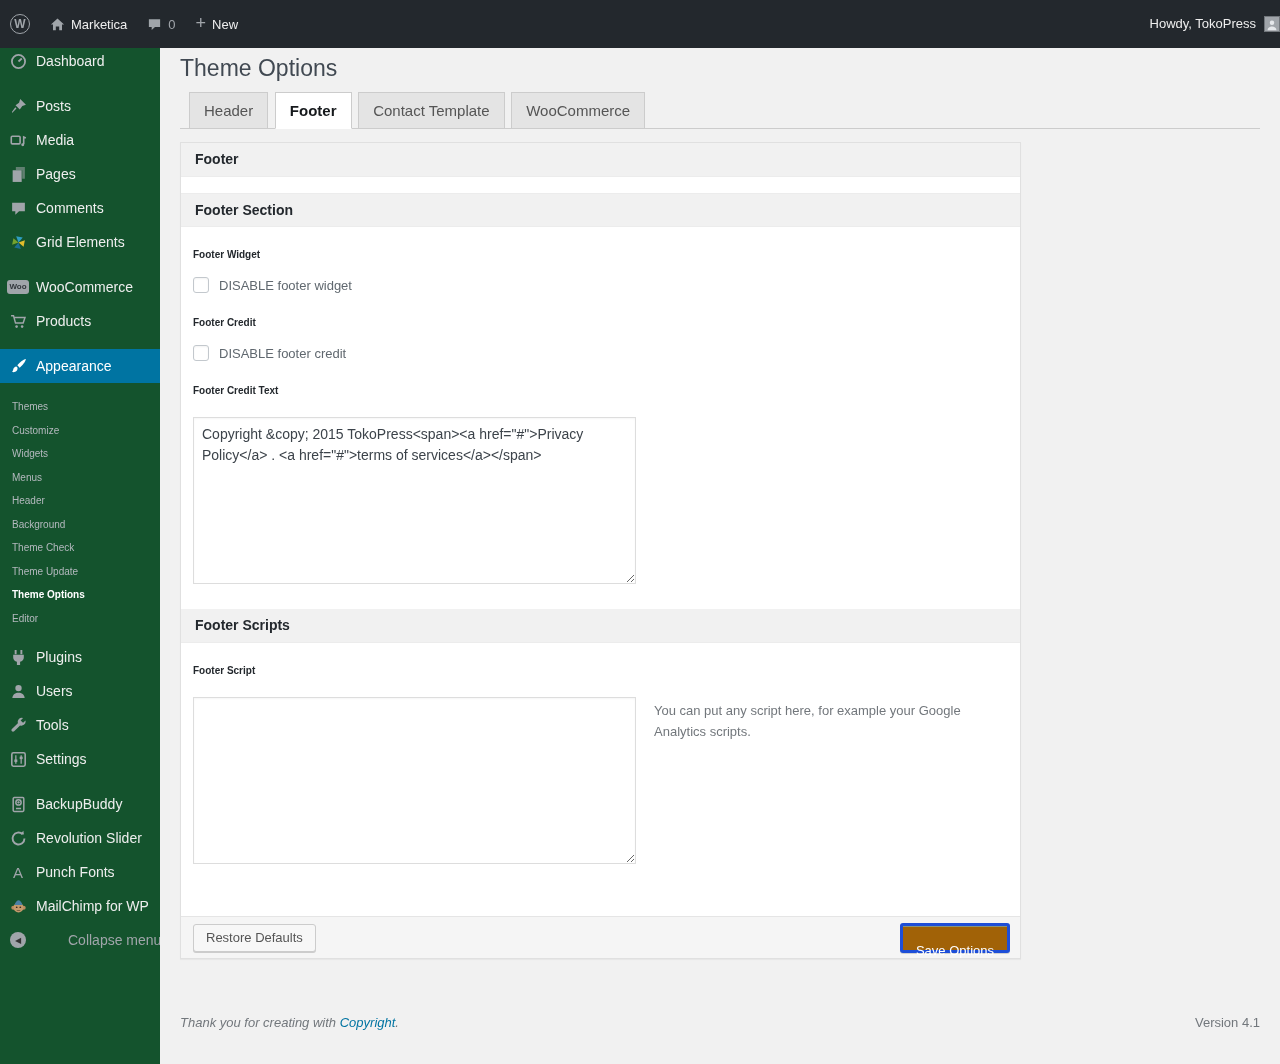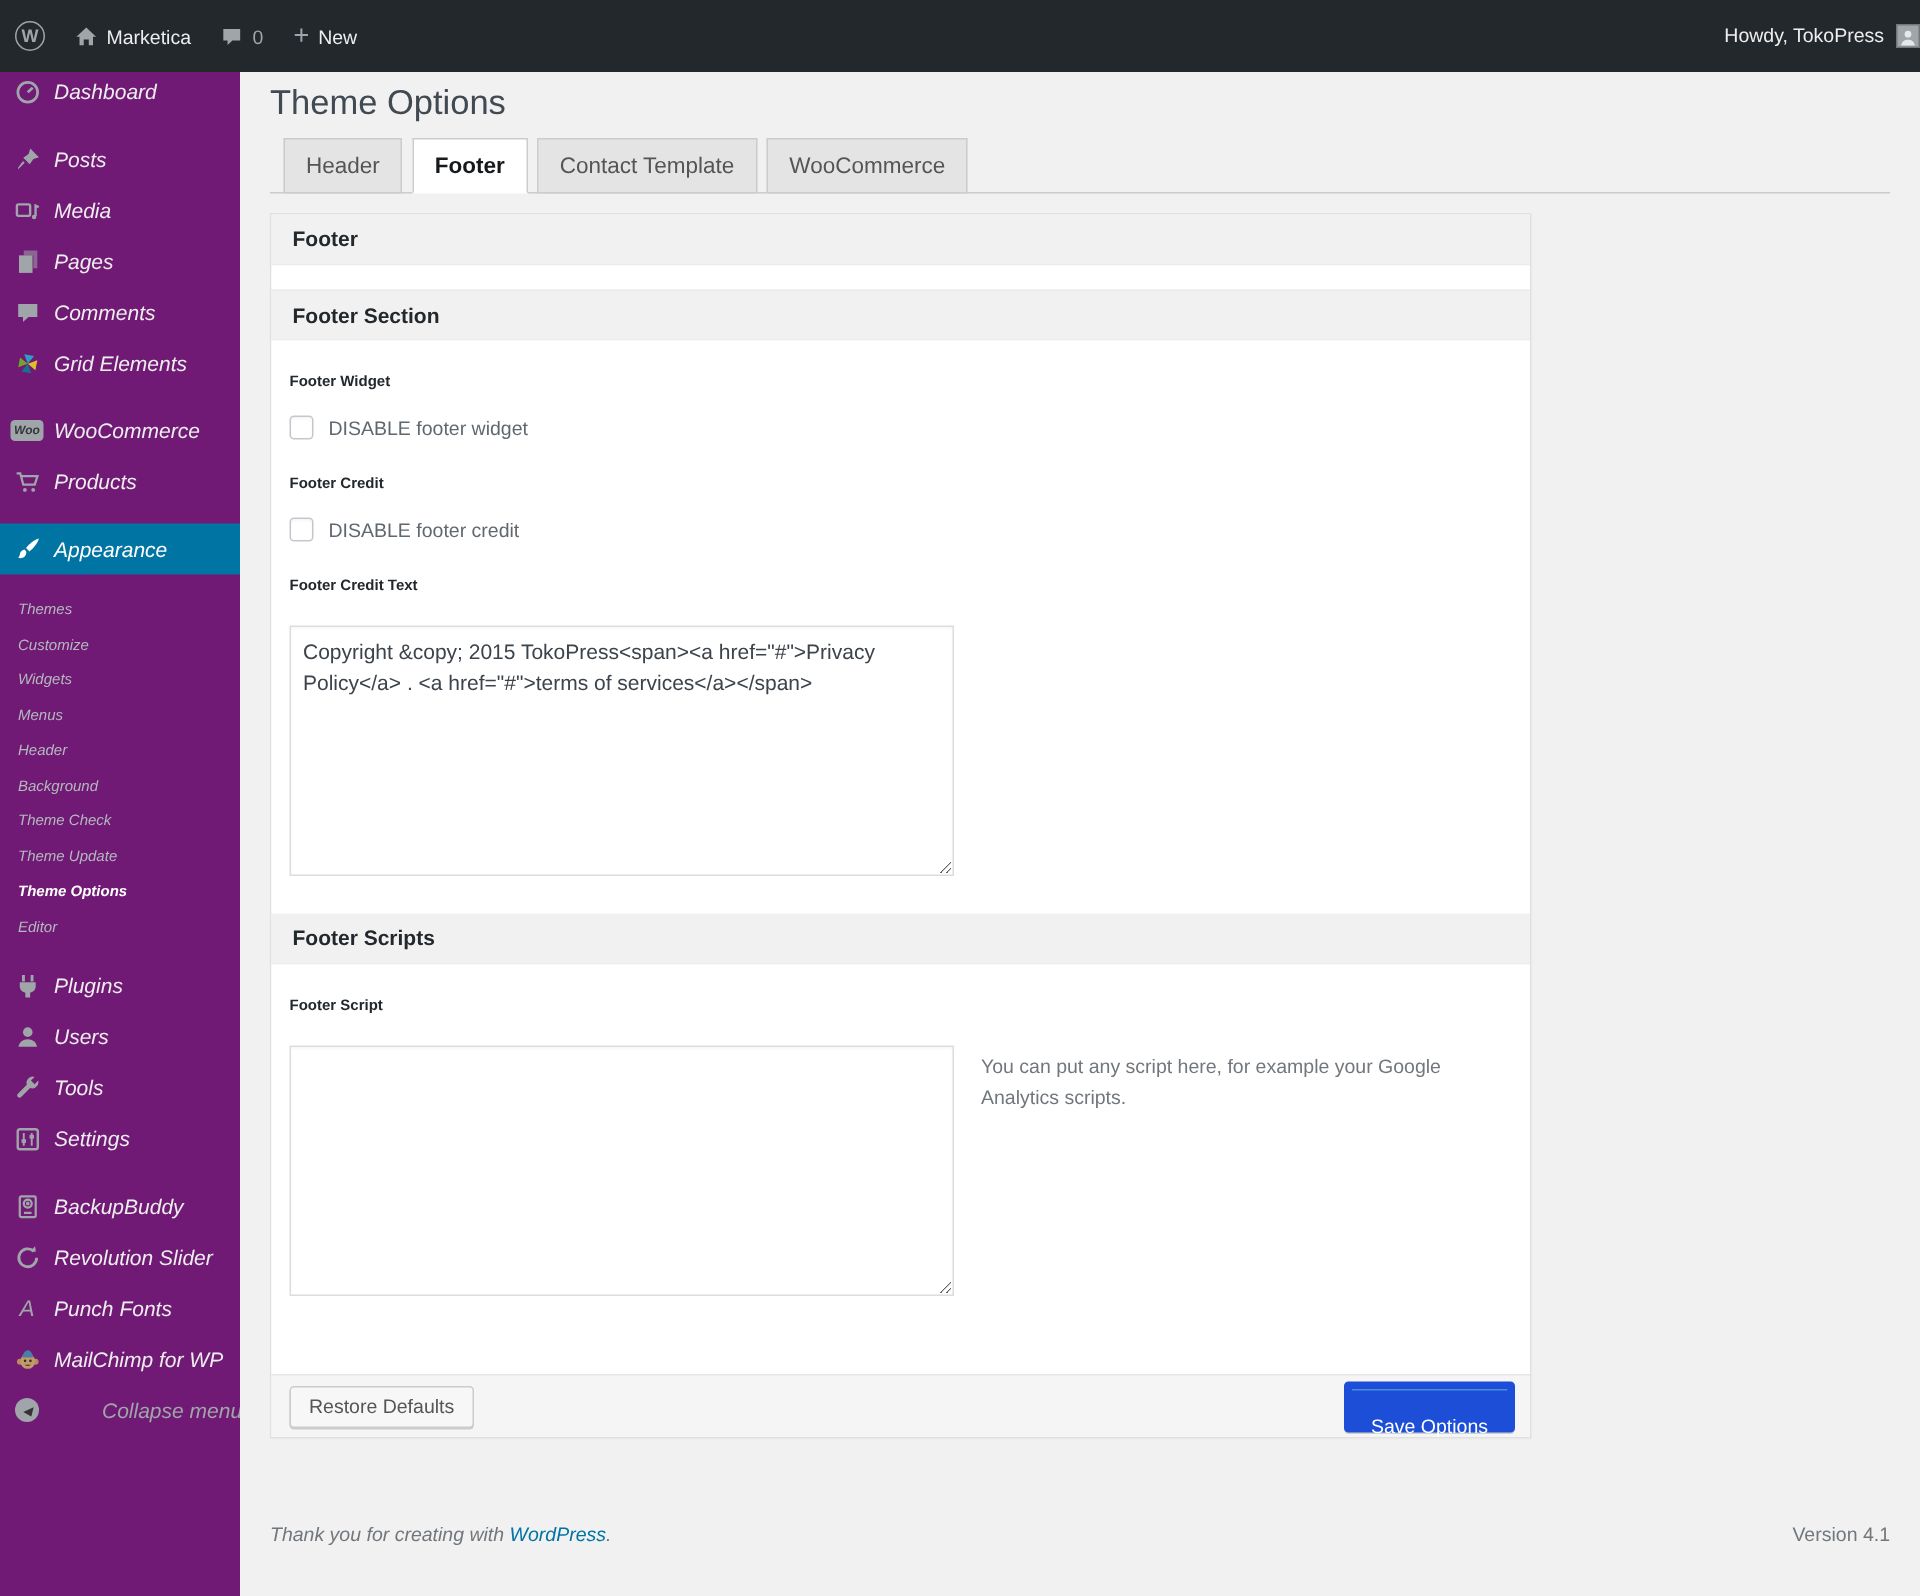--- a/index.html
+++ b/index.html
@@ -19,21 +19,21 @@
   .ab-item svg{width:15px;height:15px;}
   .wp-logo-circle{width:20px;height:20px;border:1.5px solid #a0a5aa;border-radius:50%;color:#a0a5aa;display:flex;align-items:center;justify-content:center;font-weight:bold;font-size:12px;}
   .wp-logo-circle::before{content:"W";}
   .ab-count{color:#a0a5aa;}
   .ab-plus{color:#a0a5aa;font-size:18px;font-weight:400;line-height:1;margin-top:-2px;}
   .ab-plus::before{content:"+";}
   .ab-right{margin-left:auto;display:flex;align-items:flex-start;gap:8px;cursor:pointer;}
   .avatar{width:16px;height:16px;background:#a0a5aa;display:flex;align-items:flex-end;justify-content:center;overflow:hidden;border:1px solid #72777c;}
   .avatar svg{width:12px;height:12px;fill:#e5e8eb;}
   
-  #adminmenu{position:absolute;top:32px;left:0;bottom:0;width:176px;background:#701a75;font-size:14px;font-style:italic;}
+  #adminmenu{position:absolute;top:32px;left:0;bottom:0;width:176px;background:#14532d;font-size:14px;}
   #adminmenu ul{list-style:none;padding-top:12px;}
   .mi{display:flex;align-items:center;height:34px;padding:0 8px;color:#eee;cursor:pointer;position:relative;}
   .mi .ic{width:20px;display:flex;justify-content:center;align-items:center;margin-right:8px;color:#a0a5aa;flex:none;}
   .mi .ic svg{width:17px;height:17px;}
   .sep{height:11px;}
   .mi.current{background:#0074a2;color:#fff;}
   .mi.current .ic{color:#fff;}
   .cur-arrow{position:absolute;right:0;top:50%;margin-top:-8px;width:0;height:0;border:8px solid transparent;border-right-color:#f1f1f1;}
   .submenu ul{padding:5px 0 10px;}
   .submenu li{padding:6px 12px;font-size:10px;color:#b4b9be;cursor:pointer;line-height:1.15;}
@@ -60,21 +60,21 @@
   .opt-label:first-child{margin-top:16px;}
   .check-row{margin-top:17px;display:flex;align-items:center;color:#60686f;font-size:13px;cursor:default;}
   .check-row input[type=checkbox]{appearance:none;-webkit-appearance:none;width:16px;height:16px;border:1px solid #c3c8cd;border-radius:3px;background:#fff;margin-right:10px;cursor:pointer;box-shadow:inset 0 1px 2px rgba(0,0,0,.05);}
   textarea{width:443px;height:167px;border:1px solid #ddd;background:#fff;color:#3c434a;font-family:"Liberation Sans",sans-serif;font-size:14px;line-height:1.45;padding:6px 8px;margin-top:21px;resize:both;box-shadow:inset 0 1px 2px rgba(0,0,0,.04);}
   .field-row{display:flex;align-items:flex-start;}
   .field-desc{padding:25px 0 0 18px;width:330px;color:#72777c;font-size:13px;line-height:1.6;}
   .sc2{padding-bottom:52px;}
   .actions{display:flex;justify-content:space-between;align-items:center;background:#f5f5f5;border-top:1px solid #e5e5e5;height:42px;padding:0 10px 0 12px;}
   .btn{height:28px;font-size:13px;border-radius:3px;cursor:pointer;font-family:"Liberation Sans",sans-serif;line-height:26px;}
   .btn-secondary{background:#f7f7f7;border:1px solid #ccc;color:#555;padding:0 12px;box-shadow:0 1px 0 #ccc;}
-  .btn-primary{background:#1d4ed8;border:5px solid #1d4ed8;color:#fff;padding:12px 13px;box-shadow:inset 0 1px 0 rgba(120,200,230,.5),0 1px 0 rgba(0,0,0,.15);}
+  .btn-primary{background:#a16207;border:3px solid #1d4ed8;color:#fff;padding:12px 13px;box-shadow:inset 0 1px 0 rgba(120,200,230,.5),0 1px 0 rgba(0,0,0,.15);}
   .page-footer{display:flex;justify-content:space-between;margin-top:56px;font-size:13px;color:#72777c;}
   .thanks{font-style:italic;}
   .thanks a{color:#0074a2;text-decoration:none;cursor:pointer;}
   .version{color:#72777c;}
 </style>
 </head>
 <body>
 
 <div id="adminbar">
   <div class="ab-item">
@@ -339,16 +339,16 @@
       </div>
     </div>
 
     <div class="actions">
       <button class="btn btn-secondary">Restore Defaults</button>
       <button class="btn btn-primary">Save Options</button>
     </div>
   </div>
 
   <div class="page-footer">
-    <span class="thanks"><span>Thank you for creating with </span><a>WordPress</a><span>.</span></span>
+    <span class="thanks"><span>Thank you for creating with </span><a>Copyright</a><span>.</span></span>
     <span class="version">Version 4.1</span>
   </div>
 </div>
 
 </body></html>

